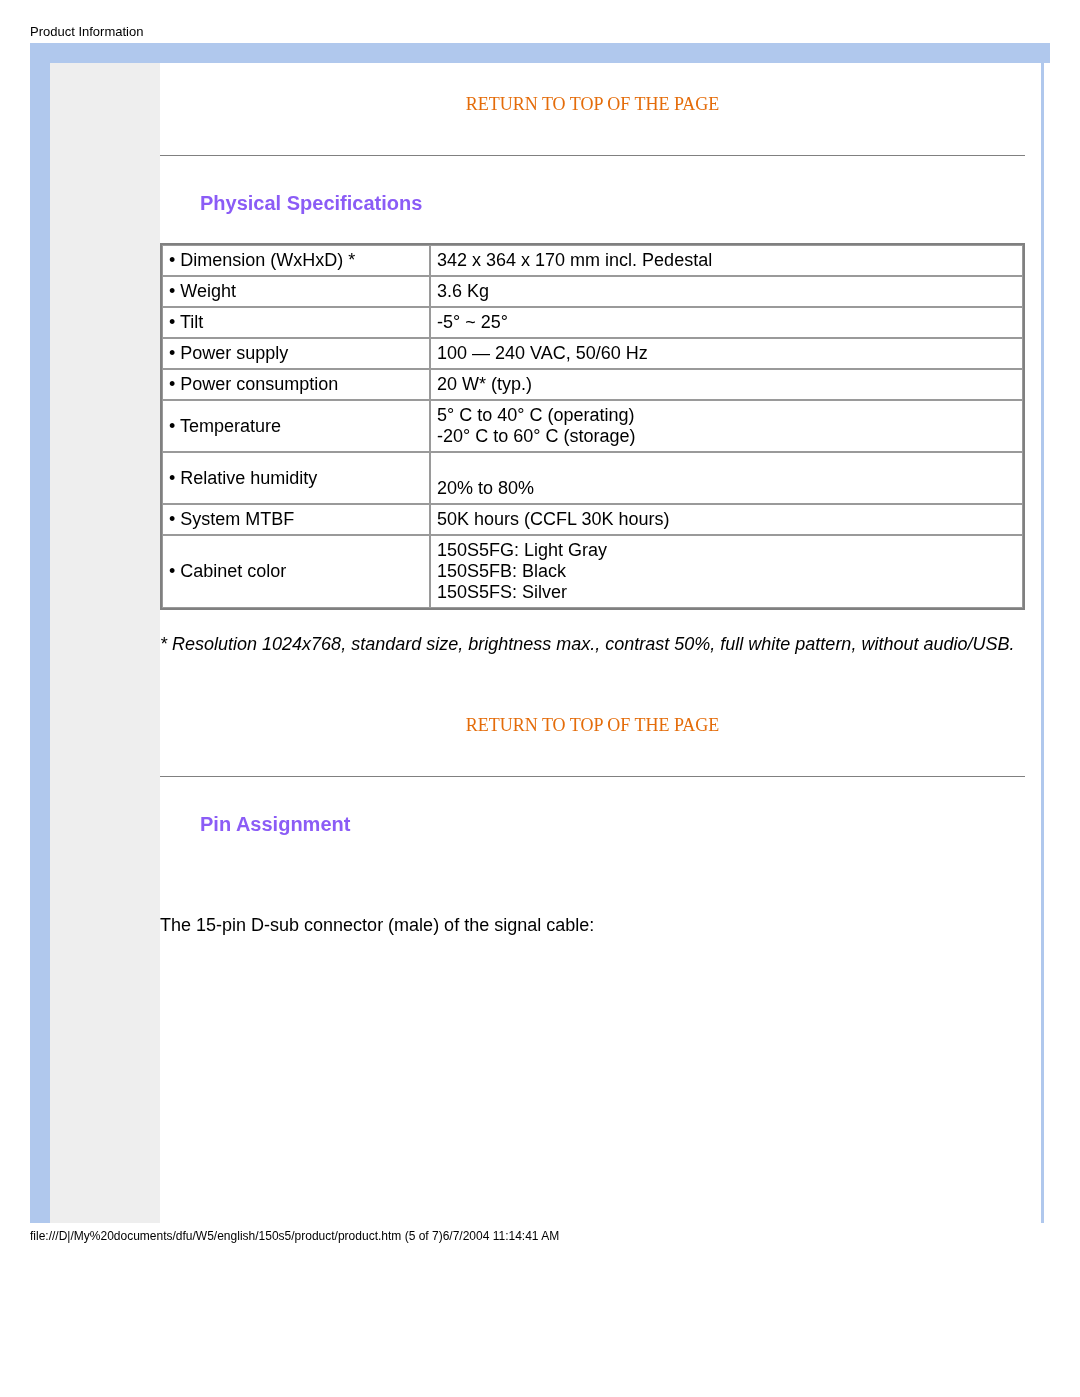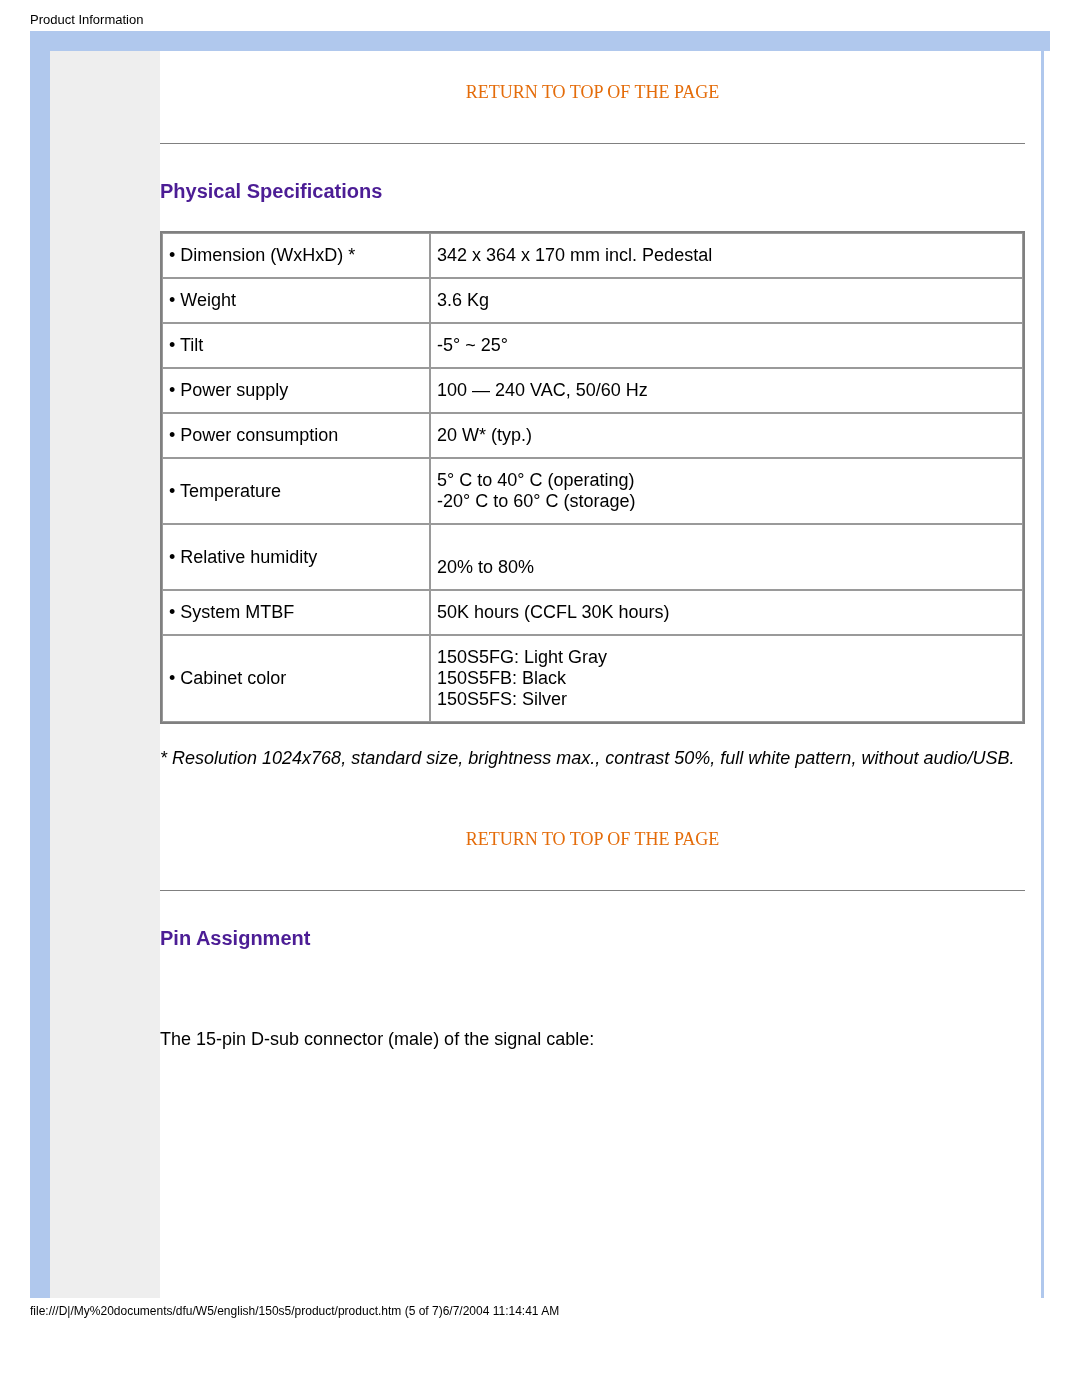--- a/index.html
+++ b/index.html
@@ -6,21 +6,21 @@
     margin: 0;
     padding: 0;
     background: #ffffff;
     font-family: Arial, Helvetica, sans-serif;
     font-size: 18px;
     color: #000;
     width: 1080px;
   }
   .page-header {
     font-size: 13px;
-    padding: 12px 0 4px 30px;
+    padding: 24px 0 4px 30px;
   }
   .outer-frame {
     margin: 0 30px;
     border-left: 20px solid #b0c8ed;
     border-top: 20px solid #b0c8ed;
     background: #ffffff;
     min-height: 1160px;
     position: relative;
     display: flex;
   }
@@ -53,36 +53,37 @@
     text-decoration: none;
     cursor: pointer;
     font-family: Liberation Serif, serif;
   }
   hr.sep {
     border: none;
     border-top: 1px solid #808080;
     margin: 0 0 36px 0;
   }
   h2.section {
-    color: #4c1d95;
+    color: #8b5cf6;
     font-size: 20px;
     font-weight: bold;
     margin: 7px 0 28px 0;
+    padding-left: 40px;
   }
   table.spec {
     border-collapse: separate;
     border-spacing: 0;
     width: 100%;
     border: 2px solid #808080;
     box-shadow: inset 0 0 0 1px #c8c8c8;
     margin-bottom: 24px;
   }
   table.spec td {
     border: 1px solid #9a9a9a;
-    padding: 11px 6px;
+    padding: 4px 6px;
     font-size: 18px;
     vertical-align: middle;
     min-height: 26px;
   }
   table.spec td.label {
     width: 254px;
   }
   .mline { white-space: pre-line; }
   p.note {
     font-style: italic;

